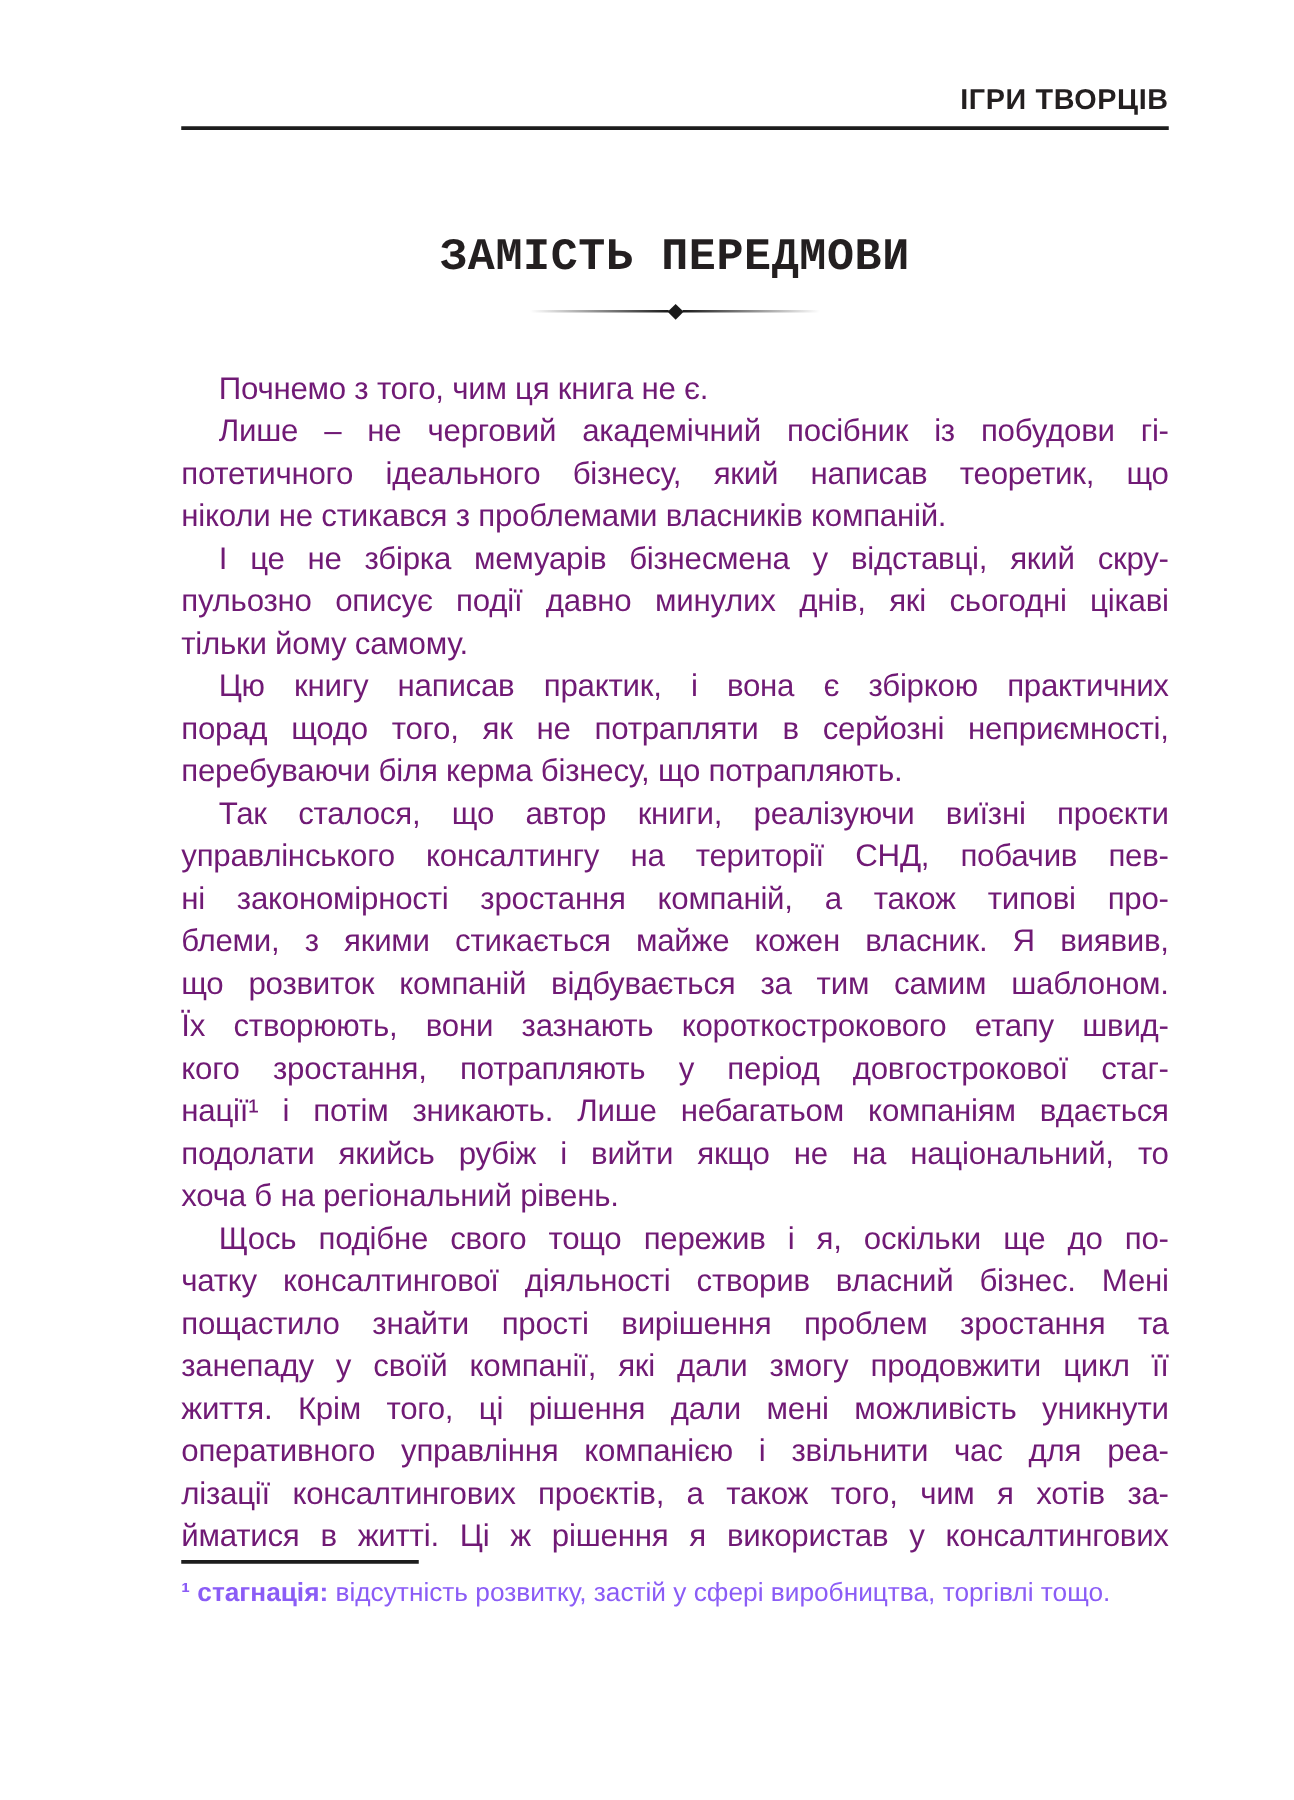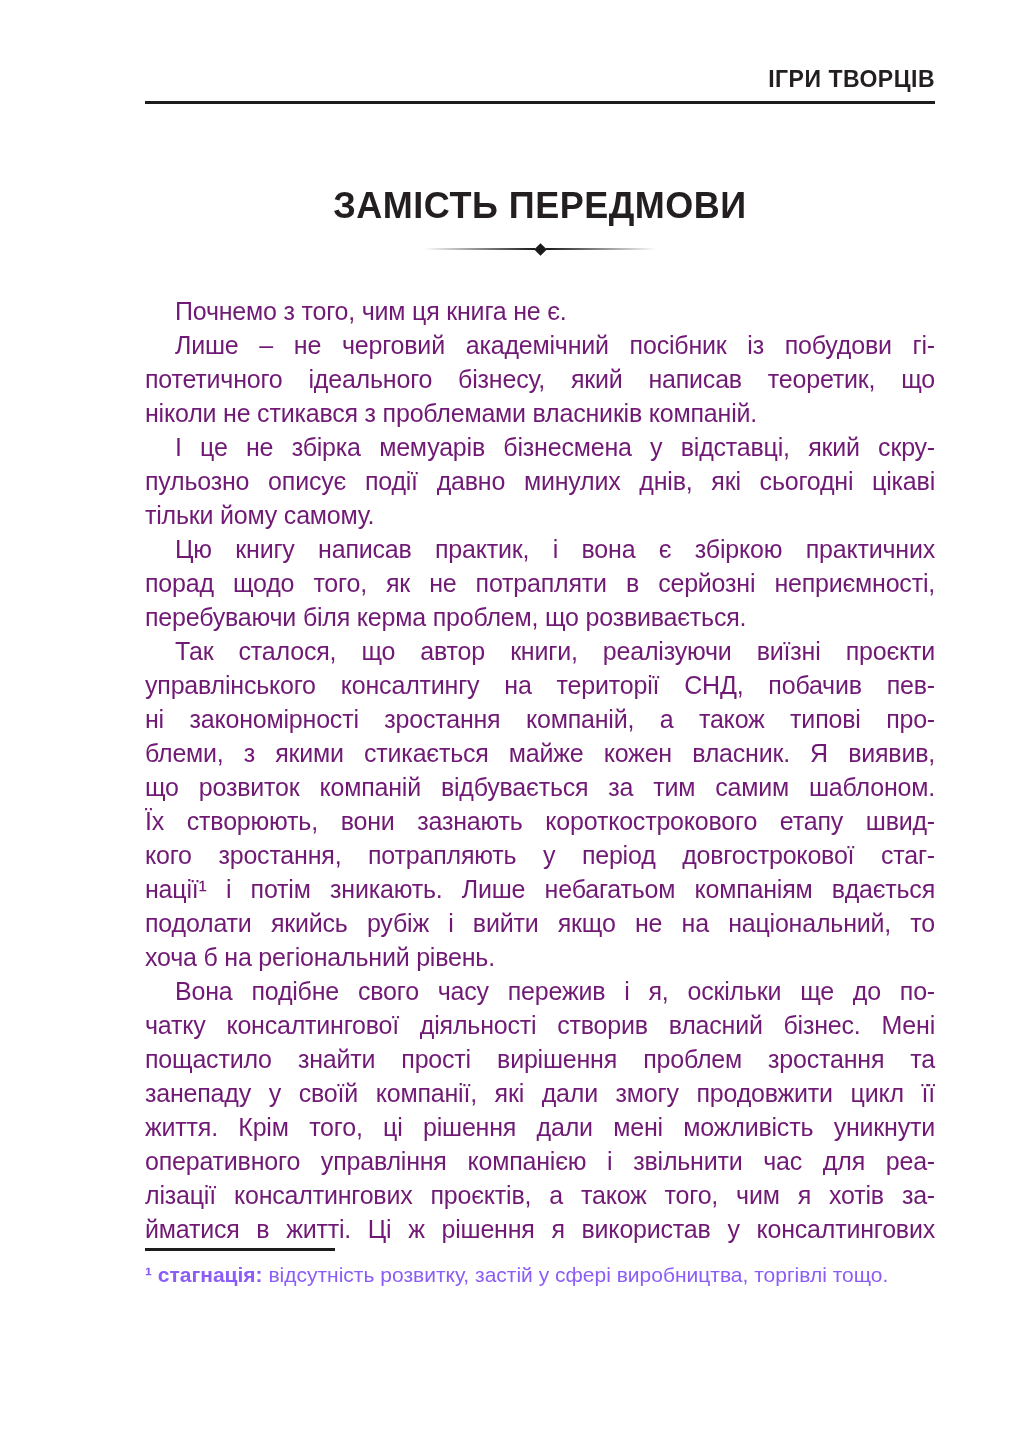--- a/index.html
+++ b/index.html
@@ -28,20 +28,21 @@
     background:#1d1d1d;
   }
   .chapter-title{
     margin-top:82px;
     text-align:center;
     font-size:36px;
     font-weight:bold;
     letter-spacing:0.5px;
     color:#231f20;
     line-height:40px;
+    font-family:Liberation Mono, monospace;
   }
   .divider{
     margin:18px auto 0 auto;
     width:232px;
     height:10px;
     display:flex;
     align-items:center;
     justify-content:center;
   }
   .divider .dline{flex:1;height:2px;}
@@ -116,32 +117,32 @@
   <div class="body-text" id="body-text">
       <div class="line indent para-end">Почнемо з того, чим ця книга не є.</div>
       <div class="line indent">Лише – не черговий академічний посібник із побудови гі-</div>
       <div class="line">потетичного ідеального бізнесу, який написав теоретик, що</div>
       <div class="line para-end">ніколи не стикався з проблемами власників компаній.</div>
       <div class="line indent">І це не збірка мемуарів бізнесмена у відставці, який скру-</div>
       <div class="line">пульозно описує події давно минулих днів, які сьогодні цікаві</div>
       <div class="line para-end">тільки йому самому.</div>
       <div class="line indent">Цю книгу написав практик, і вона є збіркою практичних</div>
       <div class="line">порад щодо того, як не потрапляти в серйозні неприємності,</div>
-      <div class="line para-end">перебуваючи біля керма проблем, що розвивається.</div>
+      <div class="line para-end">перебуваючи біля керма бізнесу, що потрапляють.</div>
       <div class="line indent">Так сталося, що автор книги, реалізуючи виїзні проєкти</div>
       <div class="line">управлінського консалтингу на території СНД, побачив пев-</div>
       <div class="line">ні закономірності зростання компаній, а також типові про-</div>
       <div class="line">блеми, з якими стикається майже кожен власник. Я виявив,</div>
       <div class="line">що розвиток компаній відбувається за тим самим шаблоном.</div>
       <div class="line">Їх створюють, вони зазнають короткострокового етапу швид-</div>
       <div class="line">кого зростання, потрапляють у період довгострокової стаг-</div>
       <div class="line">нації¹ і потім зникають. Лише небагатьом компаніям вдається</div>
       <div class="line">подолати якийсь рубіж і вийти якщо не на національний, то</div>
       <div class="line para-end">хоча б на регіональний рівень.</div>
-      <div class="line indent">Вона подібне свого часу пережив і я, оскільки ще до по-</div>
+      <div class="line indent">Щось подібне свого тощо пережив і я, оскільки ще до по-</div>
       <div class="line">чатку консалтингової діяльності створив власний бізнес. Мені</div>
       <div class="line">пощастило знайти прості вирішення проблем зростання та</div>
       <div class="line">занепаду у своїй компанії, які дали змогу продовжити цикл її</div>
       <div class="line">життя. Крім того, ці рішення дали мені можливість уникнути</div>
       <div class="line">оперативного управління компанією і звільнити час для реа-</div>
       <div class="line">лізації консалтингових проєктів, а також того, чим я хотів за-</div>
       <div class="line">йматися в житті. Ці ж рішення я використав у консалтингових</div>
     </div>
 
   <div class="footnote-rule"></div>

